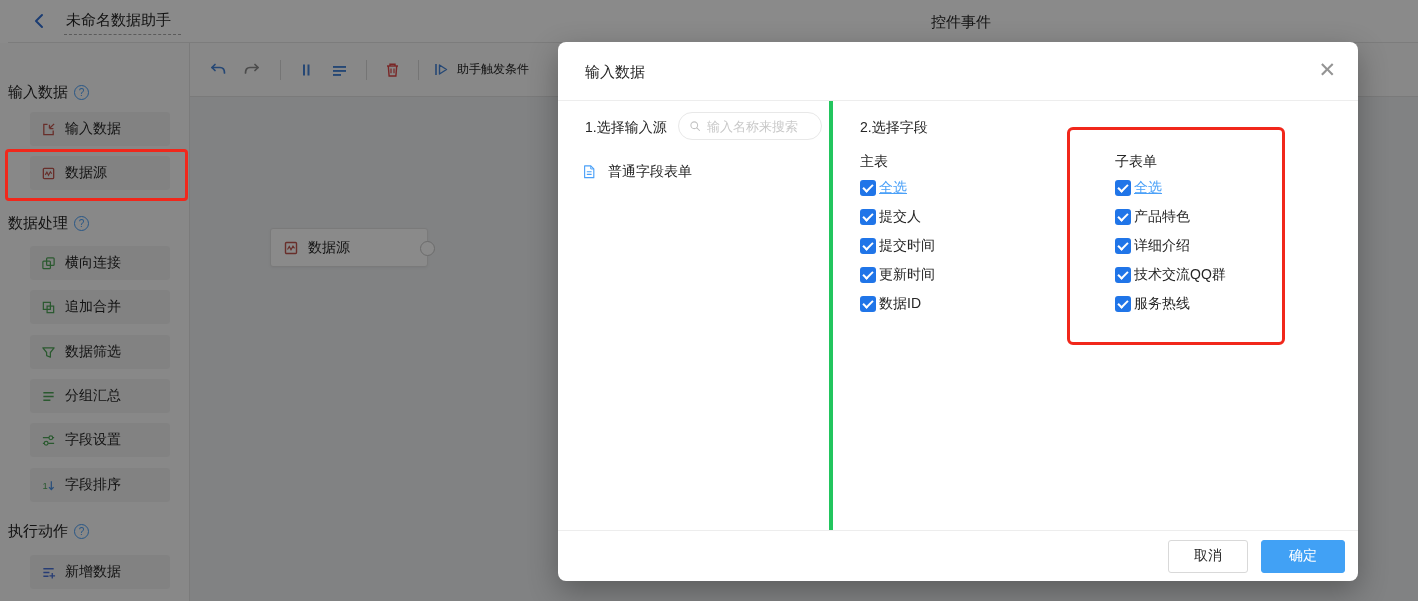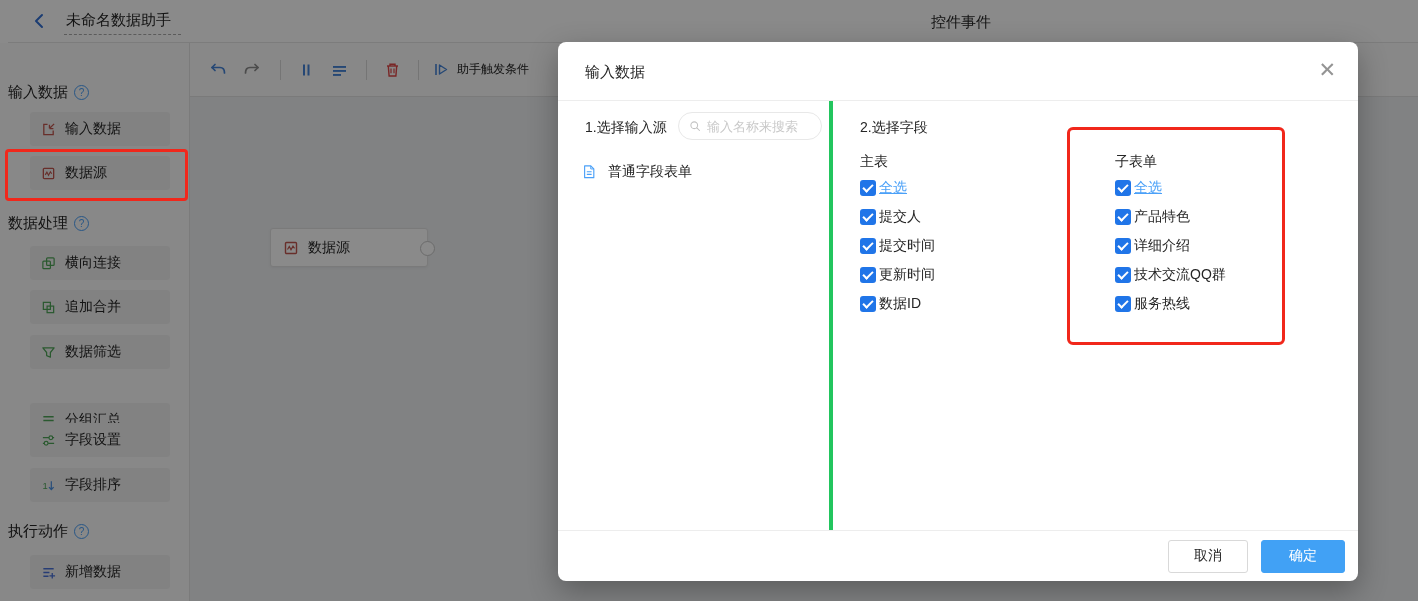--- a/index.html
+++ b/index.html
@@ -117,21 +117,21 @@
       </svg>
     <span>数据筛选</span>
   </div>
   <div class="side-item" style="top:247px;">
     <svg width="15" height="15" viewBox="0 0 16 16">
         <rect x="2.5" y="2.5" width="7.5" height="7.5" fill="none" stroke="#4ea457" stroke-width="1.3"></rect>
         <rect x="6.5" y="6.5" width="7" height="7" fill="none" stroke="#4ea457" stroke-width="1.3"></rect>
       </svg>
     <span>追加合并</span>
   </div>
-  <div class="side-item" style="top:336px;margin-top:24px;">
+  <div class="side-item" style="top:336px;">
     <svg width="15" height="15" viewBox="0 0 16 16">
         <path d="M2.5 4 H13.5 M2.5 8 H13.5 M2.5 12 H10" fill="none" stroke="#4ea457" stroke-width="1.5"></path>
       </svg>
     <span>分组汇总</span>
   </div>
   <div class="side-item" style="top:380px;">
     <svg width="15" height="15" viewBox="0 0 16 16">
         <path d="M2 5 H14 M2 11 H14" stroke="#4ea457" stroke-width="1.3"></path>
         <circle cx="10.5" cy="5" r="2" fill="#fbfbfb" stroke="#4ea457" stroke-width="1.3"></circle>
         <circle cx="5.5" cy="11" r="2" fill="#fbfbfb" stroke="#4ea457" stroke-width="1.3"></circle>

